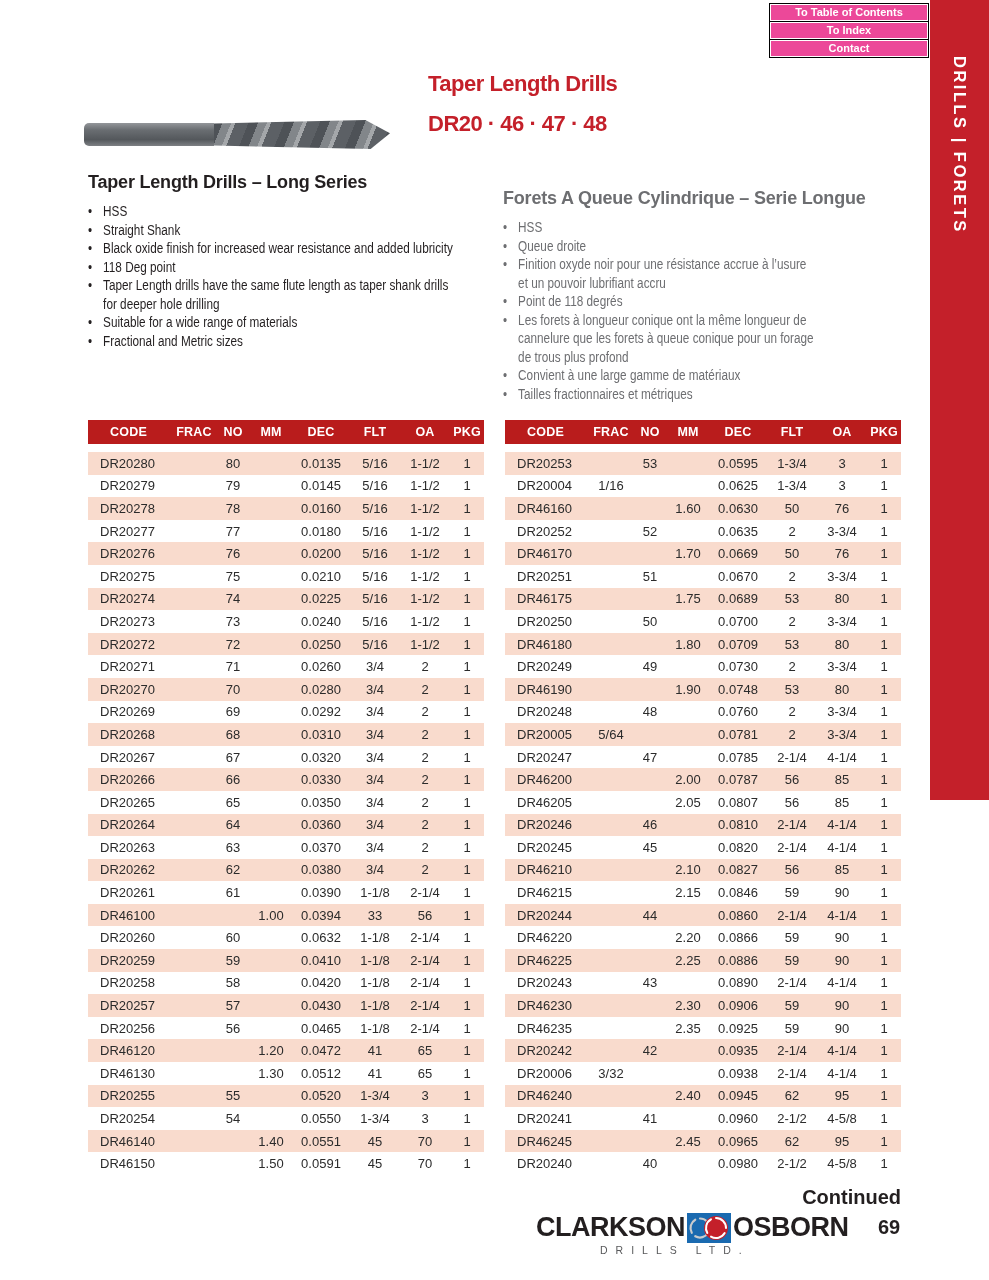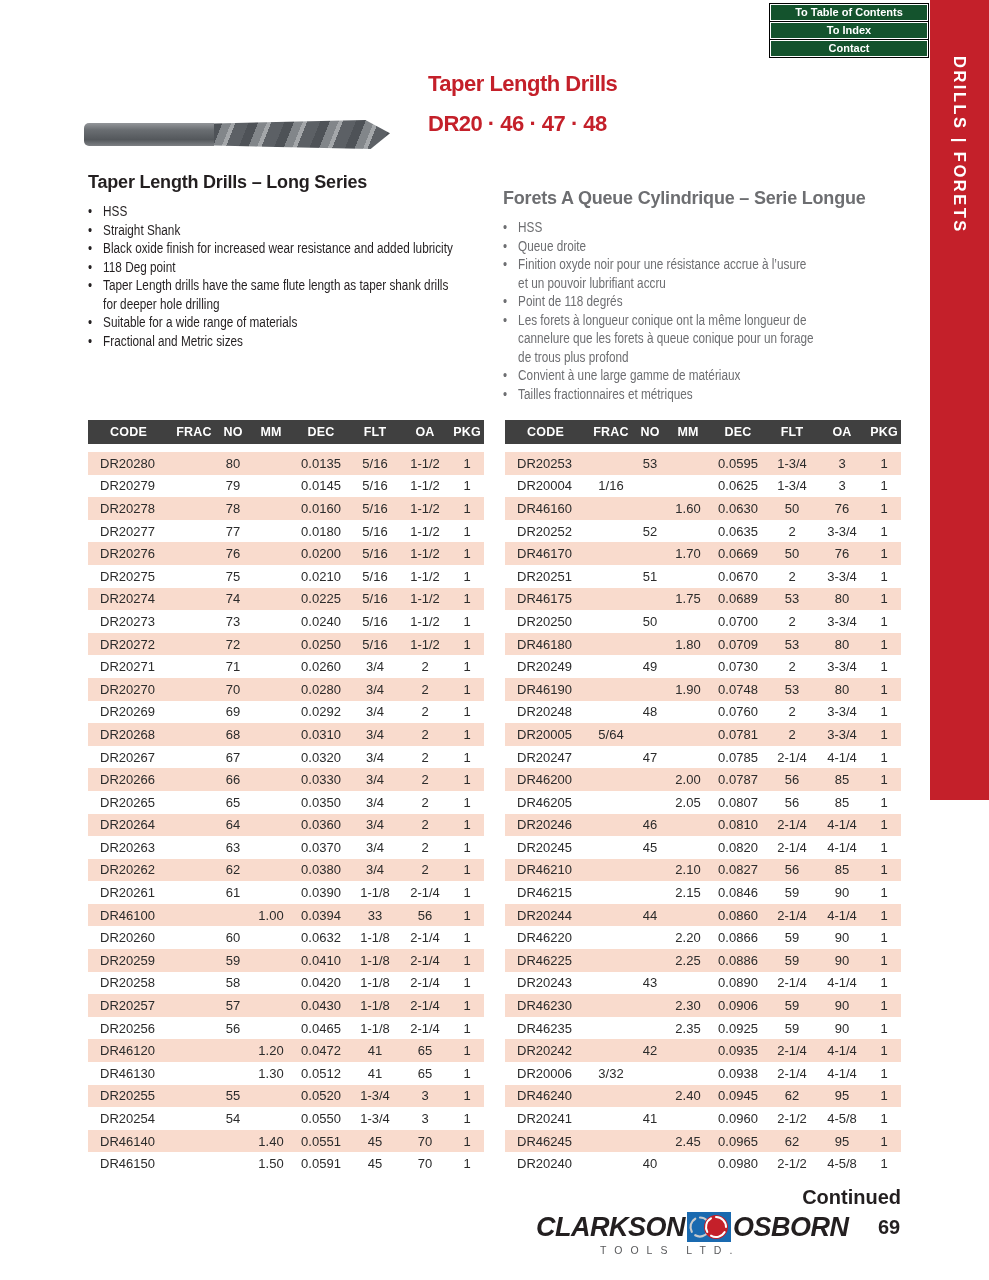--- a/index.html
+++ b/index.html
@@ -12,21 +12,21 @@
   html,body{background:#fff;}
   body{
     width:989px;height:1280px;position:relative;overflow:hidden;
     font-family:"Liberation Sans", sans-serif;color:var(--ink);
   }
 
   
   .nav{position:absolute;left:770px;top:4px;width:158px;}
   .nav-btn{
     display:block;width:100%;height:17px;margin-bottom:1px;
-    background:#14532d;color:#fff;font-weight:bold;font-size:11px;line-height:13px;
+    background:#ec4899;color:#fff;font-weight:bold;font-size:11px;line-height:13px;
     text-align:center;border:1.5px solid #fff;outline:1px solid #000;cursor:pointer;
     font-family:"Liberation Sans", sans-serif;
   }
 
   
   .side-tab{position:absolute;left:930px;top:0;width:59px;height:800px;background:var(--accent);}
   .side-tab-label{
     position:absolute;top:56px;left:50%;transform:translateX(-50%);
     writing-mode:vertical-rl;color:#fff;font-weight:bold;font-size:16.5px;letter-spacing:2.5px;
     white-space:nowrap;
@@ -56,35 +56,35 @@
   .section-fr h2,.section-fr .b-txt,.section-fr .b-dot{color:var(--gray);}
   .bullets{transform:scaleX(0.84);transform-origin:0 0;width:120%;}
   .b-line{display:flex;line-height:18.5px;font-size:14px;}
   .b-dot{width:18px;flex:0 0 18px;}
   .b-txt{white-space:nowrap;}
 
   
   .tbl{position:absolute;top:420px;width:396px;}
   .tbl-left{left:88px;}
   .tbl-right{left:505px;}
-  .tbl-header{display:flex;align-items:center;background:#404040;color:#fff;height:24px;
+  .tbl-header{display:flex;align-items:center;background:#b91c1c;color:#fff;height:24px;
     font-size:12.5px;font-weight:bold;letter-spacing:0.2px;}
   .tbl-spacer{height:8px;}
   .tbl-row{display:flex;align-items:center;height:22.6px;font-size:13px;color:#2b2b2b;}
   .tbl-body .tbl-row:nth-child(odd){background:var(--pink);}
   .cell{text-align:center;overflow:visible;white-space:nowrap;}
   .c0{width:84px;text-align:left;padding-left:12px;}
   .tbl-header .c0{padding-left:22px;}
   .c1{width:44px;}.c2{width:34px;}.c3{width:42px;}.c4{width:58px;}
   .c5{width:50px;}.c6{width:50px;}.c7{width:34px;}
 
   
   .continued{position:absolute;right:88px;top:1186px;font-weight:bold;font-size:20px;}
   .brand{position:absolute;left:536px;top:1212px;}
-  .brand-row{display:flex;align-items:flex-start;font-style:italic;}
+  .brand-row{display:flex;align-items:flex-end;}
   .brand-word{font-size:27px;font-weight:bold;letter-spacing:-0.5px;color:#231f20;}
   .brand-icon{margin:0 2px;display:block;}
   .brand-sub{font-size:10.5px;letter-spacing:8px;color:#58595b;margin-top:1px;margin-left:64px;white-space:nowrap;}
   .page-num{position:absolute;left:878px;top:1216px;font-size:20px;font-weight:bold;}
 </style>
 </head>
 <body>
 
 <div class="nav">
   <button class="nav-btn">To Table of Contents</button>
@@ -876,16 +876,16 @@
       </g>
       <circle cx="29" cy="15" r="12" fill="#c4202a"></circle>
       <g stroke="#fff" stroke-width="2" fill="none" stroke-linecap="round">
         <path d="M29 5 A10 10 0 0 1 39 15"></path>
         <path d="M29 5 A10 10 0 0 1 39 15" transform="rotate(120 29 15)"></path>
         <path d="M29 5 A10 10 0 0 1 39 15" transform="rotate(240 29 15)"></path>
       </g>
     </svg>
     <span class="brand-word">OSBORN</span>
   </div>
-  <div class="brand-sub">TOOLS LTD.</div>
+  <div class="brand-sub">DRILLS LTD.</div>
 </div>
 
 <div class="page-num">69</div>
 
 </body></html>

